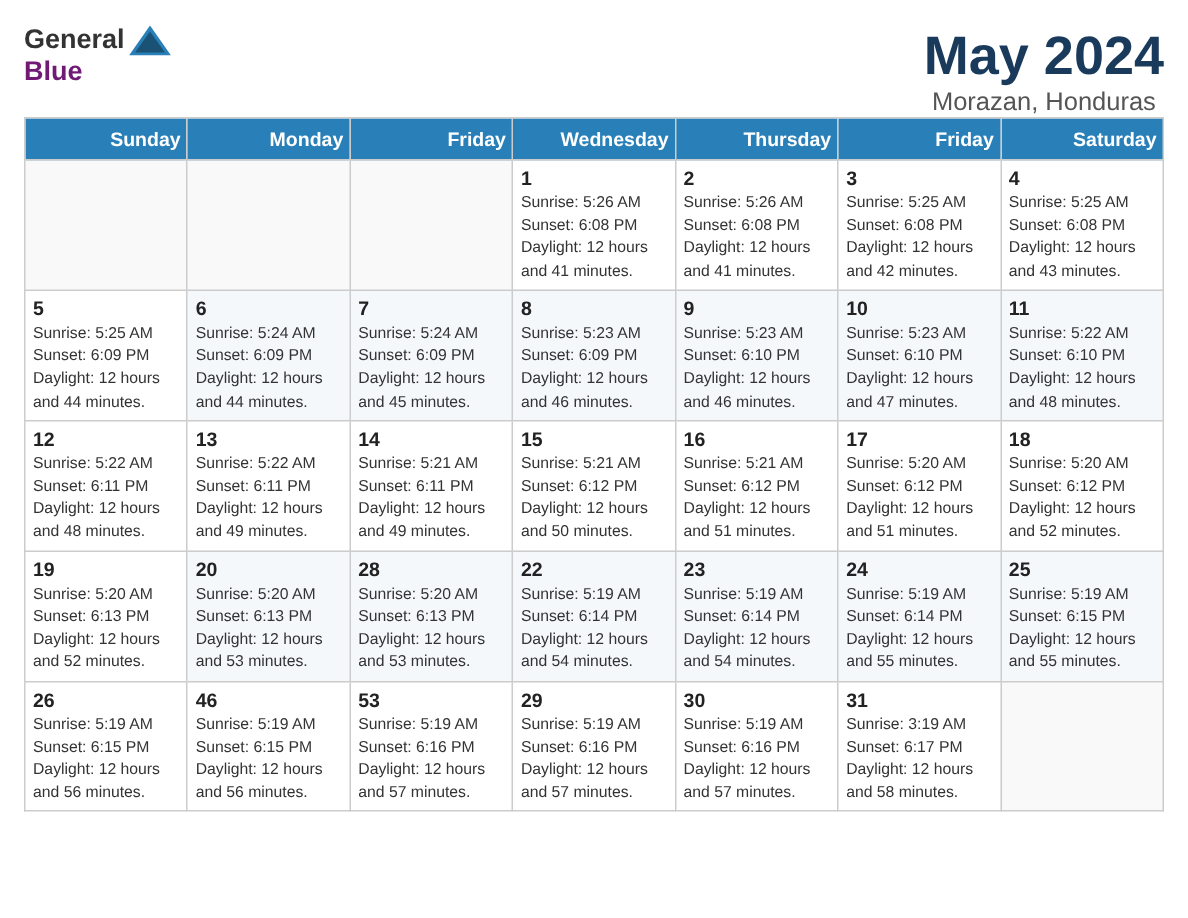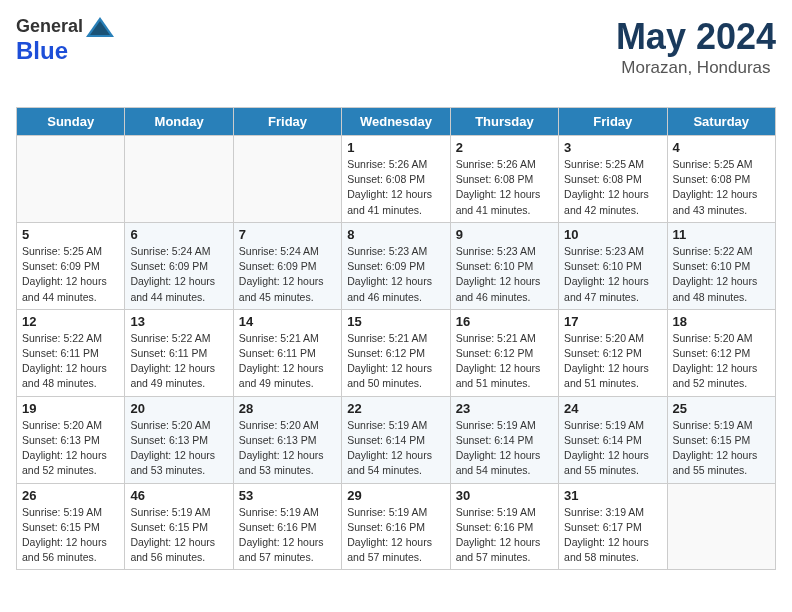--- a/index.html
+++ b/index.html
@@ -7,40 +7,40 @@
       font-family: Arial, sans-serif;
       background: #fff;
       width: 792px;
       min-height: 612px;
       padding: 16px;
     }
     .header {
       display: flex;
       justify-content: space-between;
       align-items: flex-start;
-      margin-bottom: 29px;
+      margin-bottom: 0;
     }
     .logo {
       display: flex;
       flex-direction: column;
       align-items: flex-start;
     }
     .logo-text {
       display: flex;
       align-items: center;
     }
     .logo-general {
       font-size: 18px;
       font-weight: bold;
       color: #333;
     }
     .logo-blue {
-      font-size: 24px;
-      font-weight: bold;
-      color: #1d4ed8;
+      font-size: 18px;
+      font-weight: bold;
+      color: #701a75;
     }
     .logo-icon {
       width: 28px;
       height: 20px;
       margin-left: 3px;
     }
     .title-area {
       text-align: center;
     }
     .month-title {
@@ -54,22 +54,22 @@
     }
     .calendar {
       width: 100%;
       border-collapse: collapse;
     }
     .calendar th {
       background: #2980b9;
       color: #fff;
       font-size: 13px;
       font-weight: bold;
-      padding: 6px 16px;
-      text-align: center;
+      padding: 6px 4px;
+      text-align: right;
       border: 1px solid #ccc;
     }
     .calendar td {
       border: 1px solid #ccc;
       vertical-align: top;
       padding: 4px 5px;
       width: 108px;
       min-height: 90px;
       background: #fff;
       font-size: 11px;

